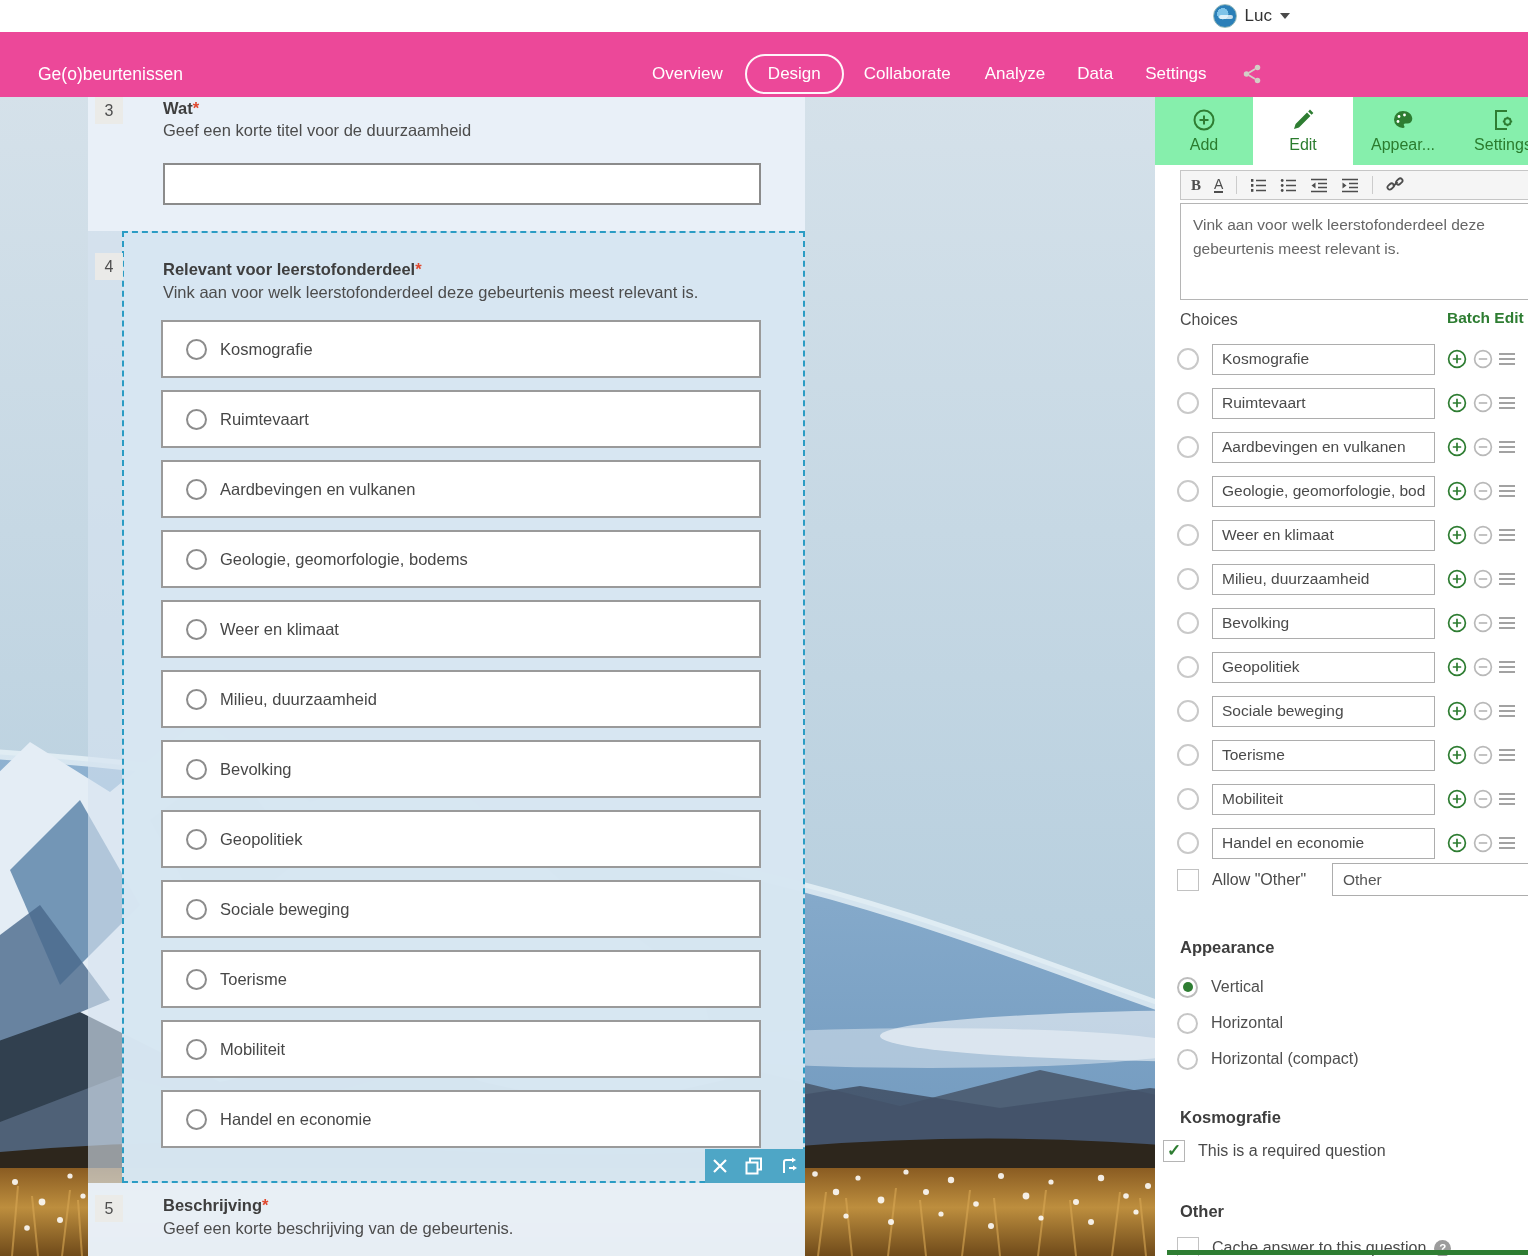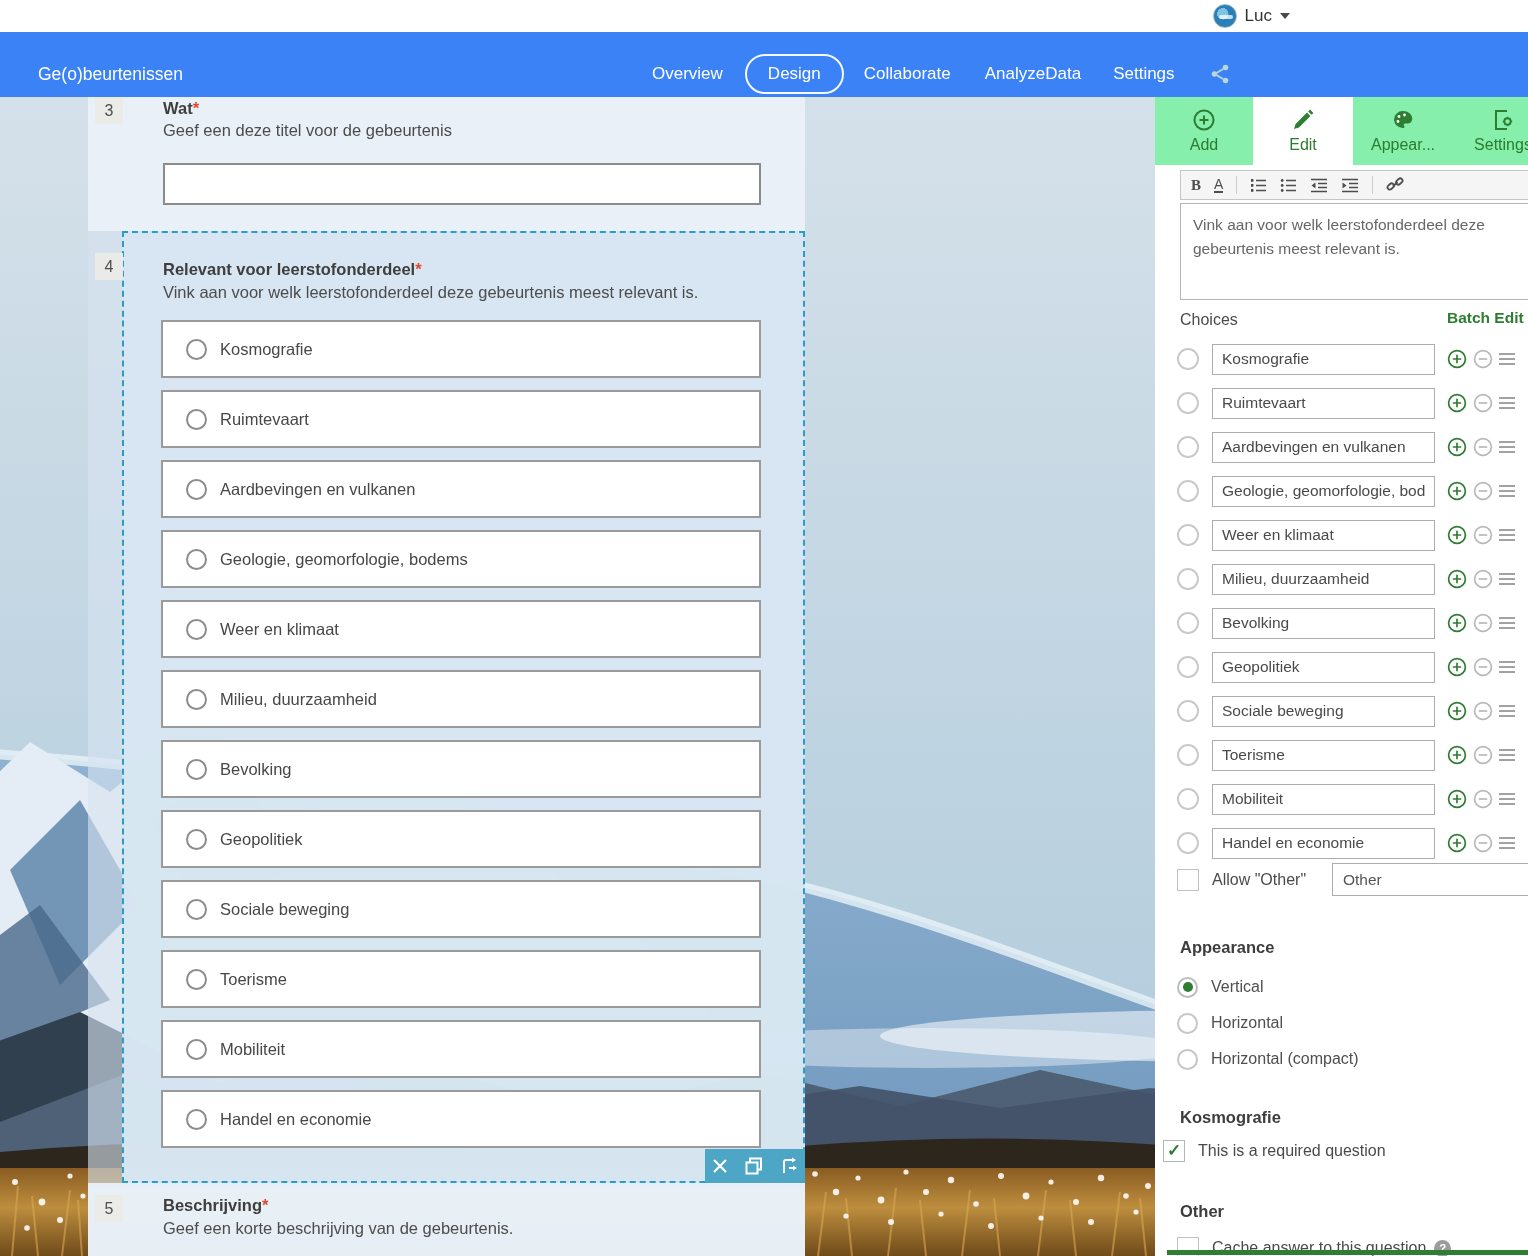--- a/index.html
+++ b/index.html
@@ -15,27 +15,27 @@
   .topbar .left { position:absolute; left:33px; top:0; height:32px; display:flex; align-items:center; }
   .brand { font-size:17px; color:#4a4a4a; }
   .caret { width:0; height:0; border-left:5px solid transparent; border-right:5px solid transparent; border-top:6px solid #4a4a4a; display:inline-block; margin-left:12px; }
   .topmenu { font-size:17px; color:#4a4a4a; margin-left:40px; }
   .topbar .right { position:absolute; right:238px; top:0; height:32px; display:flex; align-items:center; gap:8px; }
   .avatar { width:24px; height:24px; border-radius:50%; background:radial-gradient(circle at 40% 40%, #7ec3e8 0 30%, #2a7fb8 31% 100%); border:1px solid #9bb; position:relative; }
   .avatar::after{ content:""; position:absolute; left:5px; top:10px; width:14px; height:4px; background:rgba(255,255,255,.75); border-radius:2px; }
   .username { font-size:17px; color:#333; }
 
   
-  .greenbar { position:absolute; left:0; top:32px; width:1528px; height:65px; background:#3b82f6; z-index:10; }
+  .greenbar { position:absolute; left:0; top:32px; width:1528px; height:65px; background:#ec4899; z-index:10; }
   .survey-title { position:absolute; left:38px; top:32px; color:#fff; font-size:17.5px; }
   .navtabs { position:absolute; left:652px; top:0; height:65px; display:flex; align-items:center; padding-top:18px; }
   .navtab { color:#fff; font-size:17px; cursor:pointer; }
   .navtab.t1 { margin-left:0; }
   .pill { margin-left:22px; border:2px solid rgba(255,255,255,.95); border-radius:20px; padding:8px 21px; }
-  .t2 { margin-left:20px; } .t3 { margin-left:34px; } .t4 { } .t5 { margin-left:32px; }
+  .t2 { margin-left:20px; } .t3 { margin-left:34px; } .t4 { margin-left:32px; } .t5 { margin-left:32px; }
   .share { margin-left:34px; width:22px; height:22px; opacity:.85; }
 
   
   .survey-panel { position:absolute; left:88px; top:97px; width:717px; height:1159px; z-index:5; background:rgba(214,228,240,.62); }
   .qblock { position:absolute; left:0; width:717px; background:rgba(233,240,248,.96); }
   .q3 { top:0; height:134px; }
   .q5 { top:1086px; height:73px; }
   .q4 { position:absolute; left:34px; top:134px; width:683px; height:952px; background:rgba(215,230,242,.97); border:2px dashed #2b9cc4; }
   .qbadge { position:absolute; left:7px; width:28px; height:27px; background:rgba(234,234,231,.97); color:#4f4f4f; font-size:16px; display:flex; align-items:center; justify-content:center; z-index:6; }
   .b3 { top:0; } .b4 { top:156px; } .b5 { top:1098px; }
@@ -220,21 +220,21 @@
   </div>
 
   <div class="survey-panel">
 
     <div class="qbadge b3">3</div>
     <div class="qbadge b4">4</div>
     <div class="qbadge b5">5</div>
 
     <div class="qblock q3">
       <div class="qtitle"><span>Wat</span><span class="req">*</span></div>
-      <div class="qsub">Geef een deze titel voor de gebeurtenis</div>
+      <div class="qsub">Geef een korte titel voor de duurzaamheid</div>
       <input class="text-input" value="" style="">
     </div>
 
     <div class="q4">
       <div class="qtitle"><span>Relevant voor leerstofonderdeel</span><span class="req">*</span></div>
       <div class="qsub">Vink aan voor welk leerstofonderdeel deze gebeurtenis meest relevant is.</div>
       <div class="opts">
           <div class="opt">
             <span class="sradio"></span>
             <span class="olabel">Kosmografie</span>

